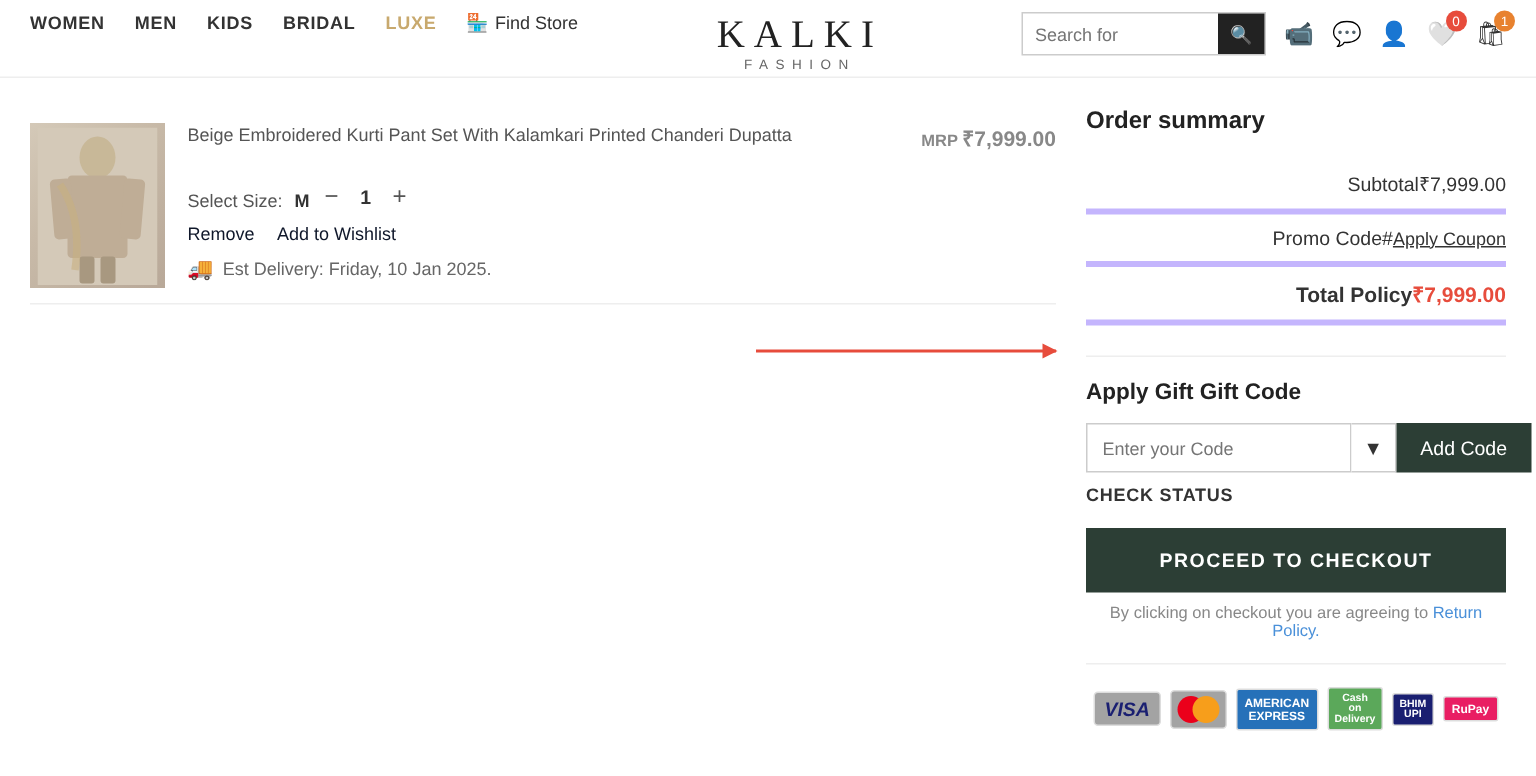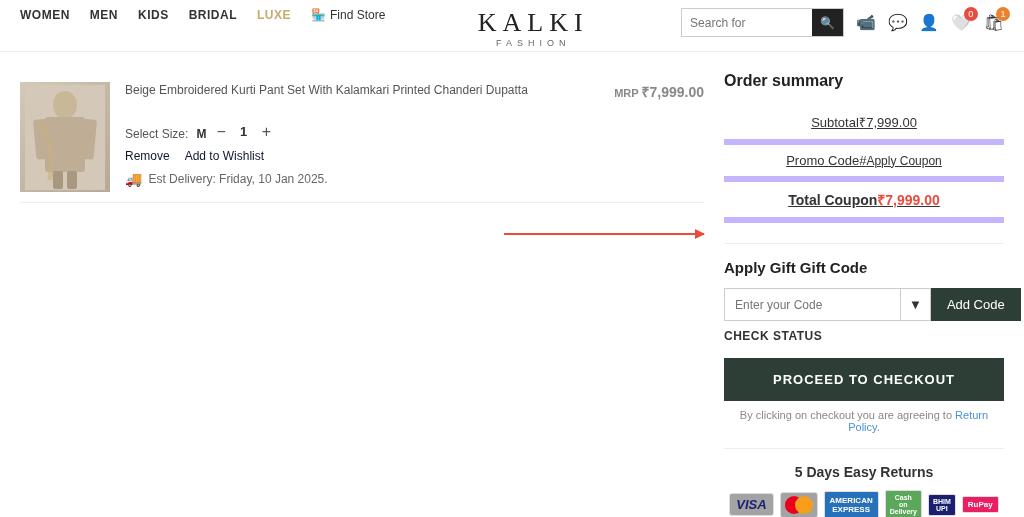--- a/index.html
+++ b/index.html
@@ -54,21 +54,21 @@
     .mrp-label { font-size: 11px; color: #888; }
 
     
     .arrow-row { display: flex; align-items: center; justify-content: flex-end; padding: 30px 0 10px 0; }
     .arrow-line { width: 200px; height: 2px; background: #e74c3c; position: relative; }
     .arrow-line::after { content: ''; position: absolute; right: -1px; top: -4px; border-left: 10px solid #e74c3c; border-top: 5px solid transparent; border-bottom: 5px solid transparent; }
 
     
     .order-summary { width: 280px; flex-shrink: 0; }
     .summary-title { font-size: 16px; font-weight: 600; margin-bottom: 15px; color: #222; }
-    .summary-row { display: flex; justify-content: center; align-items: center; padding: 8px 0; border-bottom: 6px solid #c4b5fd; font-size: 13px; text-decoration: underline; }
+    .summary-row { display: flex; justify-content: flex-end; align-items: center; padding: 8px 0; border-bottom: 4px solid #c4b5fd; font-size: 13px; }
     .summary-row:last-of-type { border-bottom: none; }
     .total-label { font-weight: 600; font-size: 14px; }
     .total-price { color: #e74c3c; font-weight: 600; font-size: 14px; }
     .apply-coupon { color: #333; text-decoration: underline; font-size: 12px; cursor: pointer; }
 
     
     .gift-section { margin-top: 20px; padding-top: 15px; border-top: 1px solid #eee; }
     .gift-title { font-size: 15px; font-weight: 600; margin-bottom: 12px; color: #222; }
     .gift-input-row { display: flex; gap: 0; margin-bottom: 8px; }
     .gift-input { flex: 1; border: 1px solid #ccc; padding: 8px 10px; font-size: 12px; color: #999; outline: none; }
@@ -202,21 +202,21 @@
       <span>Subtotal</span>
       <span>₹7,999.00</span>
     </div>
 
     <div class="summary-row">
       <span>Promo Code#</span>
       <span class="apply-coupon">Apply Coupon</span>
     </div>
 
     <div class="summary-row">
-      <span class="total-label">Total Coupon</span>
+      <span class="total-label">Total Policy</span>
       <span class="total-price">₹7,999.00</span>
     </div>
 
     
     <div class="gift-section">
       <div class="gift-title">Apply Gift Gift Code</div>
       <div class="gift-input-row">
         <input class="gift-input" type="text" placeholder="Enter your Code" style="">
         <div class="gift-dropdown">
           <span>▼</span>
@@ -228,21 +228,20 @@
 
     
     <button class="proceed-btn">PROCEED TO CHECKOUT</button>
     <div class="terms-text">
       <span>By clicking on checkout you are agreeing to</span>
       <span class="terms-link">Return Policy.</span>
     </div>
 
     
     <div class="returns-section">
-      <div class="returns-title">5 Days Easy Returns</div>
       <div class="payment-icons">
         <div class="payment-icon">
           <span class="visa">VISA</span>
         </div>
         <div class="payment-icon" style="display:flex;align-items:center;padding:3px 4px;">
           <span class="mc-red"></span>
           <span class="mc-orange"></span>
         </div>
         <div class="payment-icon amex" style="font-size:8px;background:#2671b9;color:#fff;padding:4px 5px;">AMERICAN<br>EXPRESS</div>
         <div class="payment-icon cash" style="font-size:7px;background:#5ba85a;color:#fff;padding:3px 4px;">Cash<br>on<br>Delivery</div>

